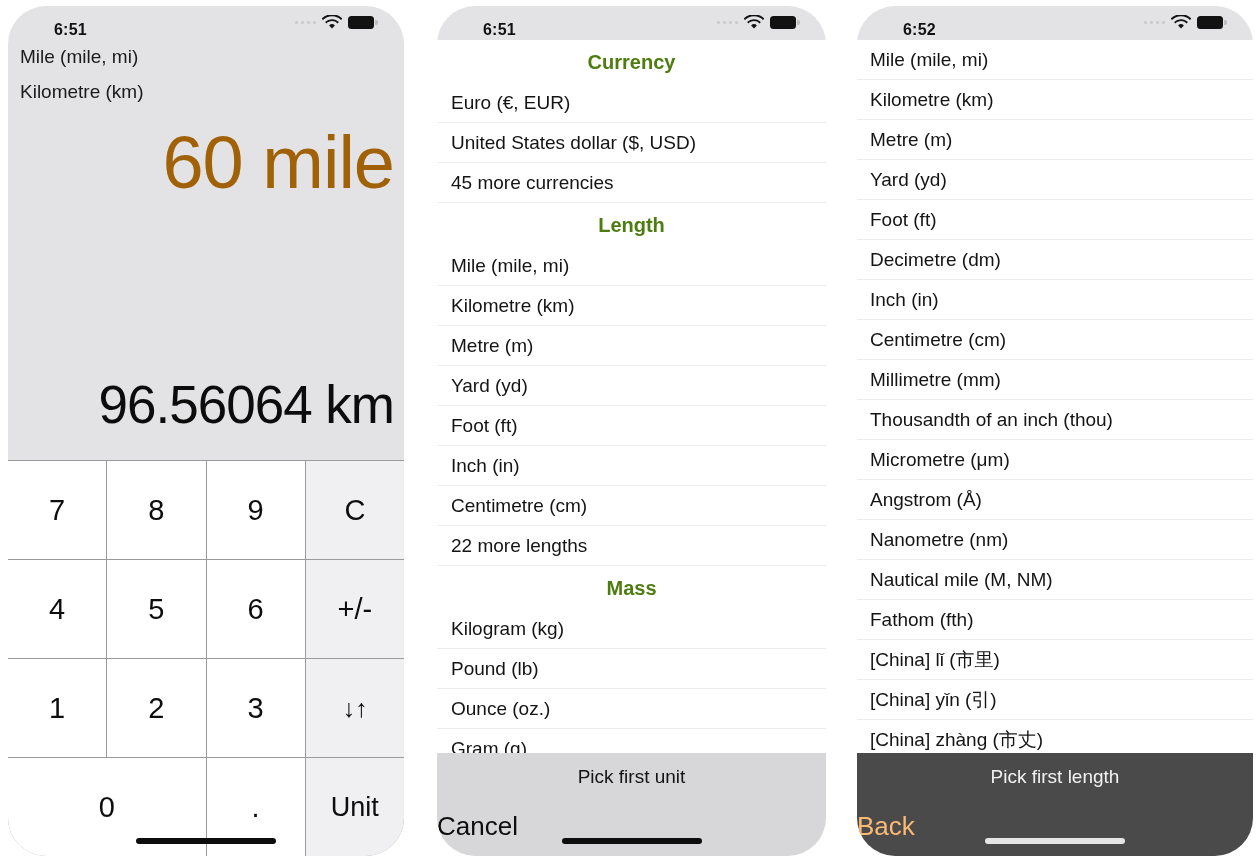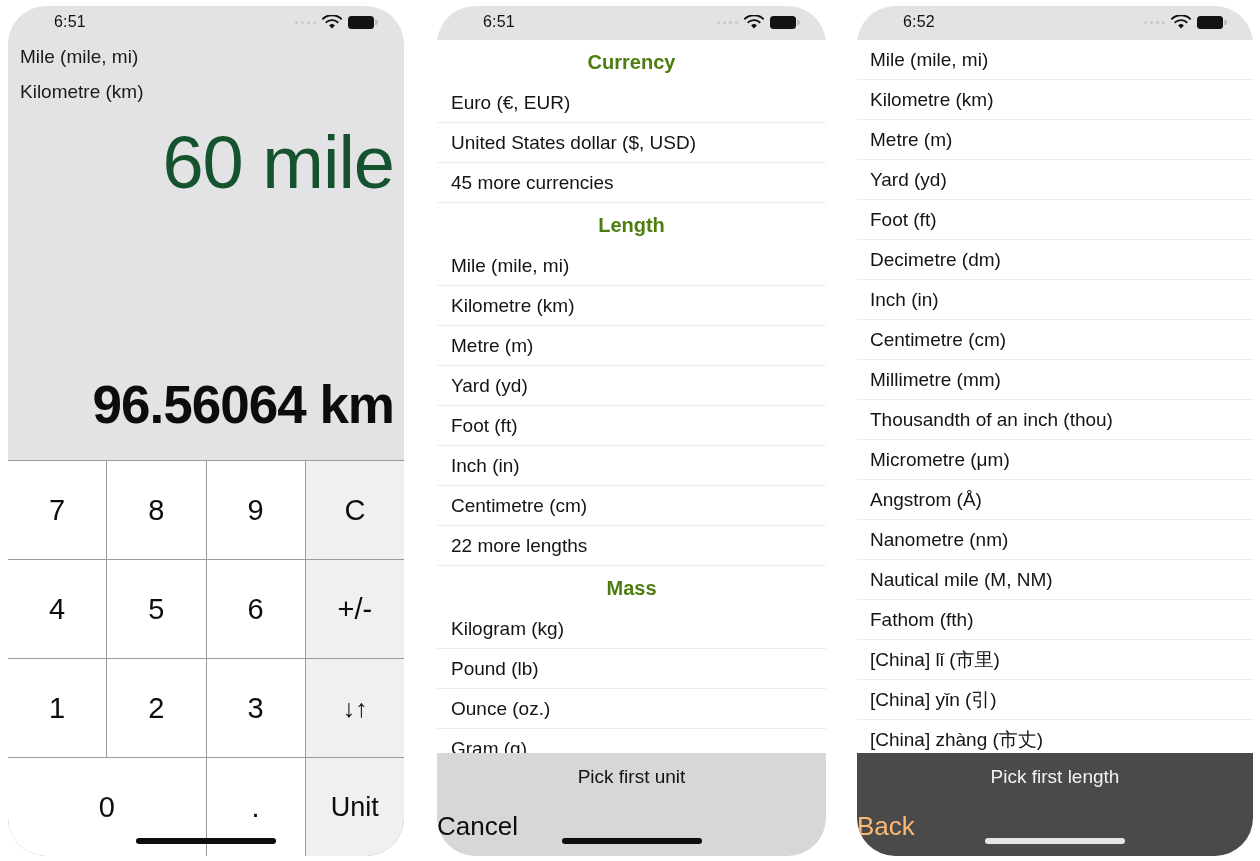--- a/index.html
+++ b/index.html
@@ -48,23 +48,23 @@
     flex: 0 0 34px;
     position: relative;
     display: flex;
     align-items: center;
     box-sizing: border-box;
   }
   .statusbar.grey { background: #e3e3e5; }
   .sb-time {
     position: absolute;
     left: 46px;
-    top: 7px;
+    top: 15px;
     font-size: 16px;
-    font-weight: normal;
+    font-weight: bold;
     color: #121212;
     letter-spacing: 0.2px;
   }
   .sb-right {
     position: absolute;
     right: 30px;
     top: 9px;
     display: flex;
     align-items: center;
     gap: 6px;
@@ -109,34 +109,33 @@
   }
   .unit-line.first { padding-top: 7px; }
   .unit-line.second { padding-top: 16px; }
 
   .value-top {
     position: absolute;
     right: 10px;
     top: 86px;
     font-size: 74px;
     line-height: 1;
-    color: #14532d;
+    color: #a16207;
     letter-spacing: -1px;
     white-space: nowrap;
   }
   .value-bottom {
     position: absolute;
     right: 10px;
     top: 338px;
     font-size: 53px;
     line-height: 1;
     color: #0c0c0c;
     letter-spacing: -1px;
     white-space: nowrap;
-    font-weight: bold;
   }
 
   .keypad {
     flex: 1 1 auto;
     display: grid;
     grid-template-columns: 1fr 1fr 1fr 1fr;
     grid-template-rows: 1fr 1fr 1fr 1fr;
     background: #9a9a9a;
     gap: 1px;
     border-top: 1px solid #9a9a9a;

